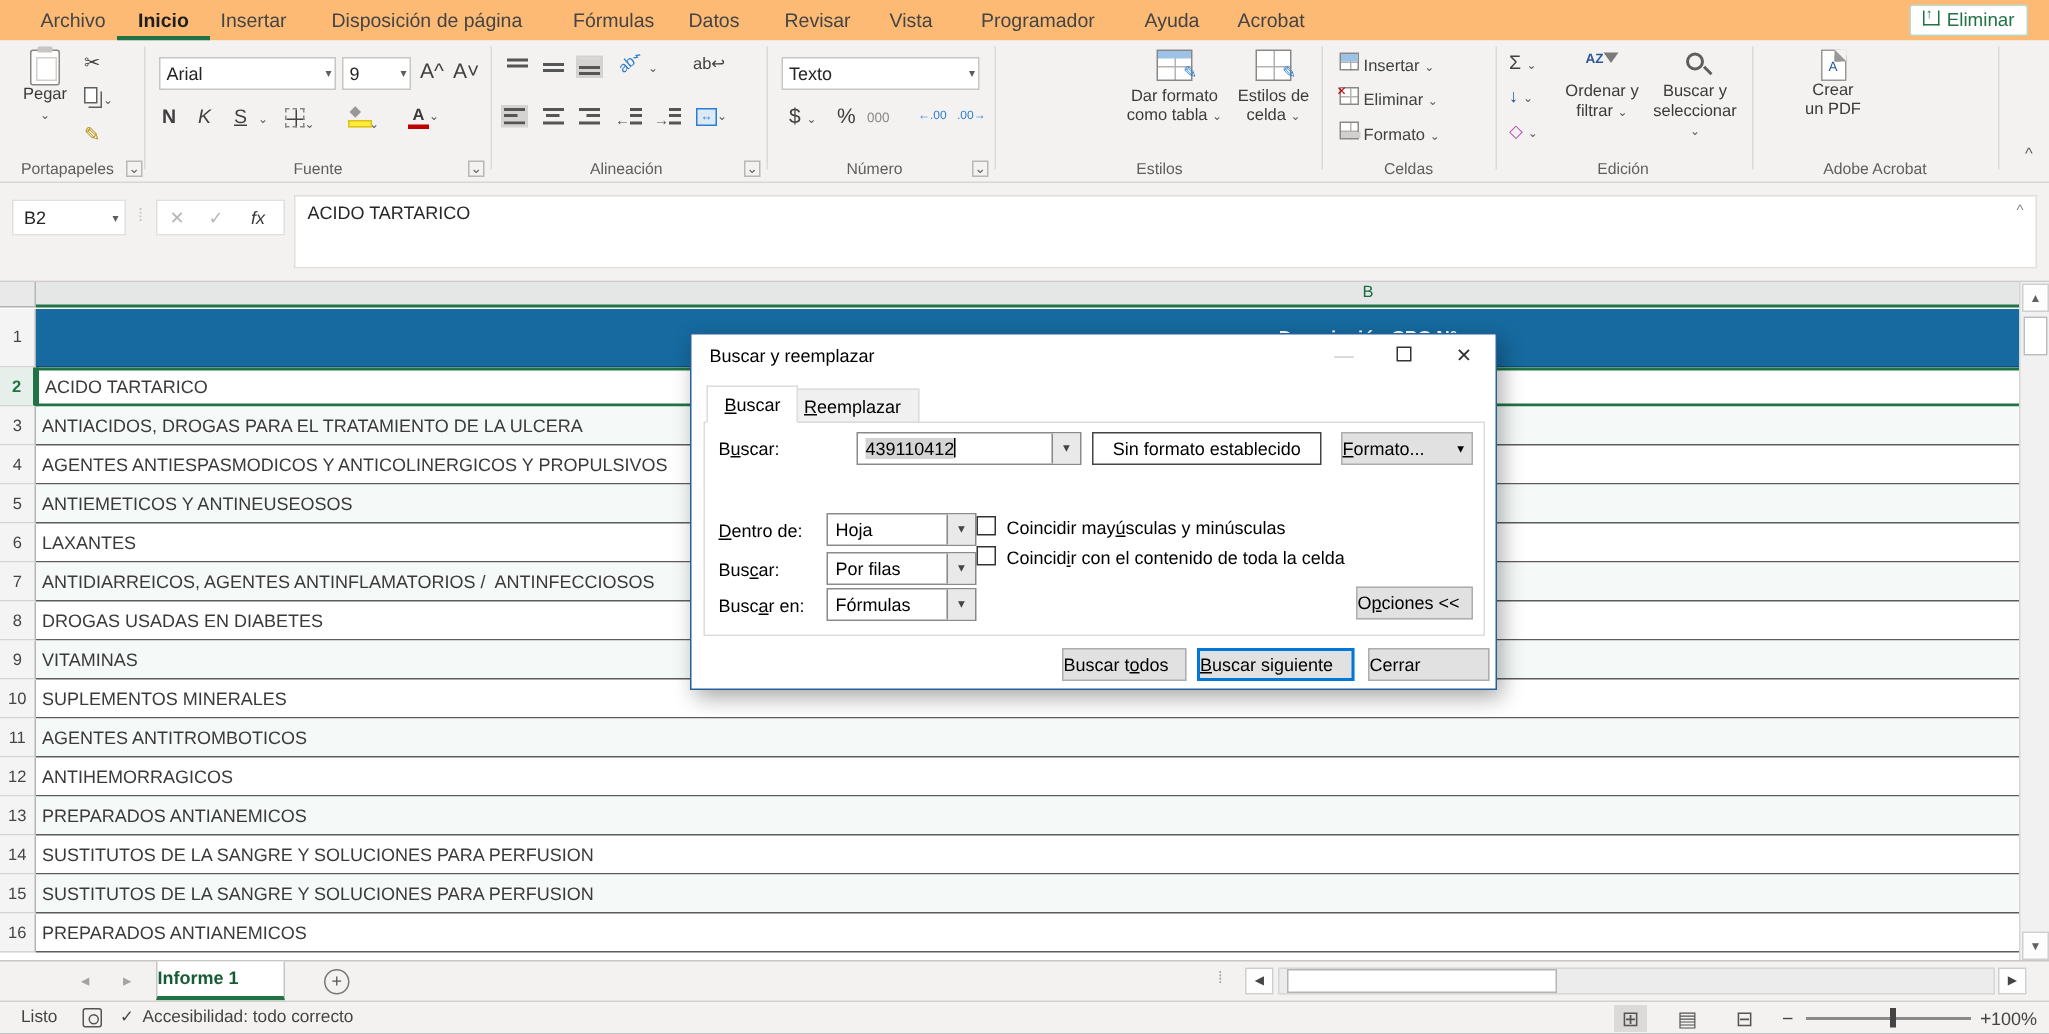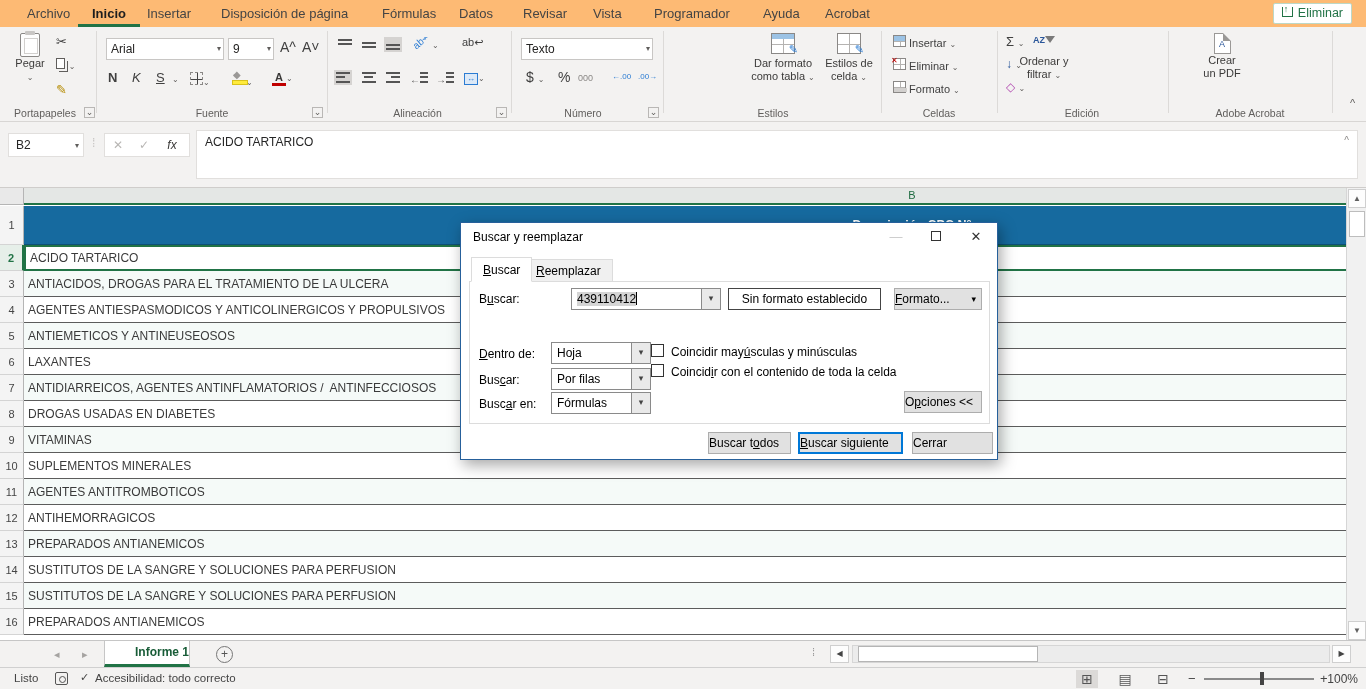--- a/index.html
+++ b/index.html
@@ -90,21 +90,21 @@
   .cell.hdrblue { background:#166a9f; color:#fff; font-weight:bold; justify-content:center; padding-left:0; font-size:12.5px; border-bottom:1px solid #0e4f77; }
   .cell.selected { border-top:2px solid #217346; border-bottom:2px solid #217346; border-left:2px solid #217346; background:#fff; }
   #vscroll { left:1346px; top:0; width:20px; height:453px; background:#f1f1f1; border-left:1px solid #d6d6d6; }
   .varrow { position:absolute; left:1px; width:18px; height:19px; background:#fdfdfd; border:1px solid #cfcfcf; font-size:8px; color:#606060; text-align:center; line-height:17px; }
   #vthumb { position:absolute; left:2px; top:23px; width:16px; height:26px; background:#fff; border:1px solid #bdbdbd; }
 
   
   #sheetbar { left:0; top:640px; width:1366px; height:27px; background:#f3f2f1; border-top:1px solid #c6c6c6; }
   .navarr { position:absolute; top:0; line-height:26px; font-size:11px; color:#a5a3a1; }
   #sheettab { left:104px; top:0; width:86px; height:26px; background:#fff; border-left:1px solid #c6c6c6; border-right:1px solid #c6c6c6;
-              border-bottom:3px solid #217346; text-align:right; font-size:12px; font-weight:bold; color:#185c37; line-height:23px; }
+              border-bottom:3px solid #217346; text-align:left; font-size:12px; font-weight:bold; color:#185c37; line-height:23px; }
   #addsheet { left:216px; top:5px; width:17px; height:17px; border:1px solid #767676; border-radius:50%; color:#555; font-size:12px; line-height:15px; text-align:center; }
   #hsdots { left:812px; top:5px; color:#9a9a9a; font-size:11px; letter-spacing:-1px; }
   .hsarrow { position:absolute; top:4px; width:19px; height:18px; background:#fdfdfd; border:1px solid #cfcfcf; font-size:8px; color:#444; text-align:center; line-height:16px; }
   #hstrack { left:852px; top:4px; width:478px; height:18px; background:#ececec; border:1px solid #d6d6d6; }
   #hsthumb { left:858px; top:5px; width:180px; height:16px; background:#fff; border:1px solid #b5b5b5; }
 
   
   #statusbar { left:0; top:667px; width:1366px; height:22px; background:#f3f2f1; border-top:1px solid #d0d0d0; font-size:11.5px; color:#444; }
   #macro-ic { left:55px; top:4px; width:13px; height:13px; border:1px solid #555; border-radius:2px; position:absolute; }
   #macro-ic::after { content:""; position:absolute; left:3px; top:3px; width:5px; height:5px; border:1px solid #555; border-radius:50%; }
@@ -223,23 +223,27 @@
 
     <span class="sbtn" style="left:893px;top:8px;font-size:11px"><span class="grid-ic g-sm ins"></span> <span>Insertar</span> <span class="chev">⌄</span></span>
     <span class="sbtn" style="left:893px;top:31px;font-size:11px"><span class="grid-ic g-sm del"></span> <span>Eliminar</span> <span class="chev">⌄</span></span>
     <span class="sbtn" style="left:893px;top:54px;font-size:11px"><span class="grid-ic g-sm fmt"></span> <span>Formato</span> <span class="chev">⌄</span></span>
     <div class="glabel" style="left:883px;width:112px">Celdas</div>
     <div class="gsep" style="left:997px"></div>
 
     <span class="sbtn" style="left:1006px;top:7px;font-size:13px"><span>Σ</span> <span class="chev">⌄</span></span>
     <span class="sbtn" style="left:1006px;top:30px;font-size:12px;color:#2b579a"><span>↓</span> <span class="chev" style="color:#605e5c">⌄</span></span>
     <span class="sbtn" style="left:1006px;top:53px;font-size:12px;color:#b34db2"><span>◇</span> <span class="chev" style="color:#605e5c">⌄</span></span>
-    <div class="bigbtn" style="left:1016px;width:56px">
+    <div class="bigbtn" style="left:1040px;width:56px">
       <div style="height:22px"><span style="font-size:9px;font-weight:bold;color:#2b579a">AZ</span><span class="funnel"></span></div>
       <div><span>Ordenar y filtrar</span> <span class="chev">⌄</span></div>
+    </div>
+    <div class="bigbtn" style="left:1098px;width:64px">
+      <div style="height:22px;padding-top:2px"><span class="magnifier"></span></div>
+      <div><span>Buscar y seleccionar</span> <span class="chev">⌄</span></div>
     </div>
     <div class="glabel" style="left:999px;width:166px">Edición</div>
     <div class="gsep" style="left:1168px"></div>
 
     <div class="bigbtn" style="left:1196px;width:52px">
       <div class="pdf-ic">A</div>
       <div><span>Crear</span><br><span>un PDF</span></div>
     </div>
     <div class="glabel" style="left:1170px;width:160px">Adobe Acrobat</div>
     <div class="gsep" style="left:1332px"></div>

